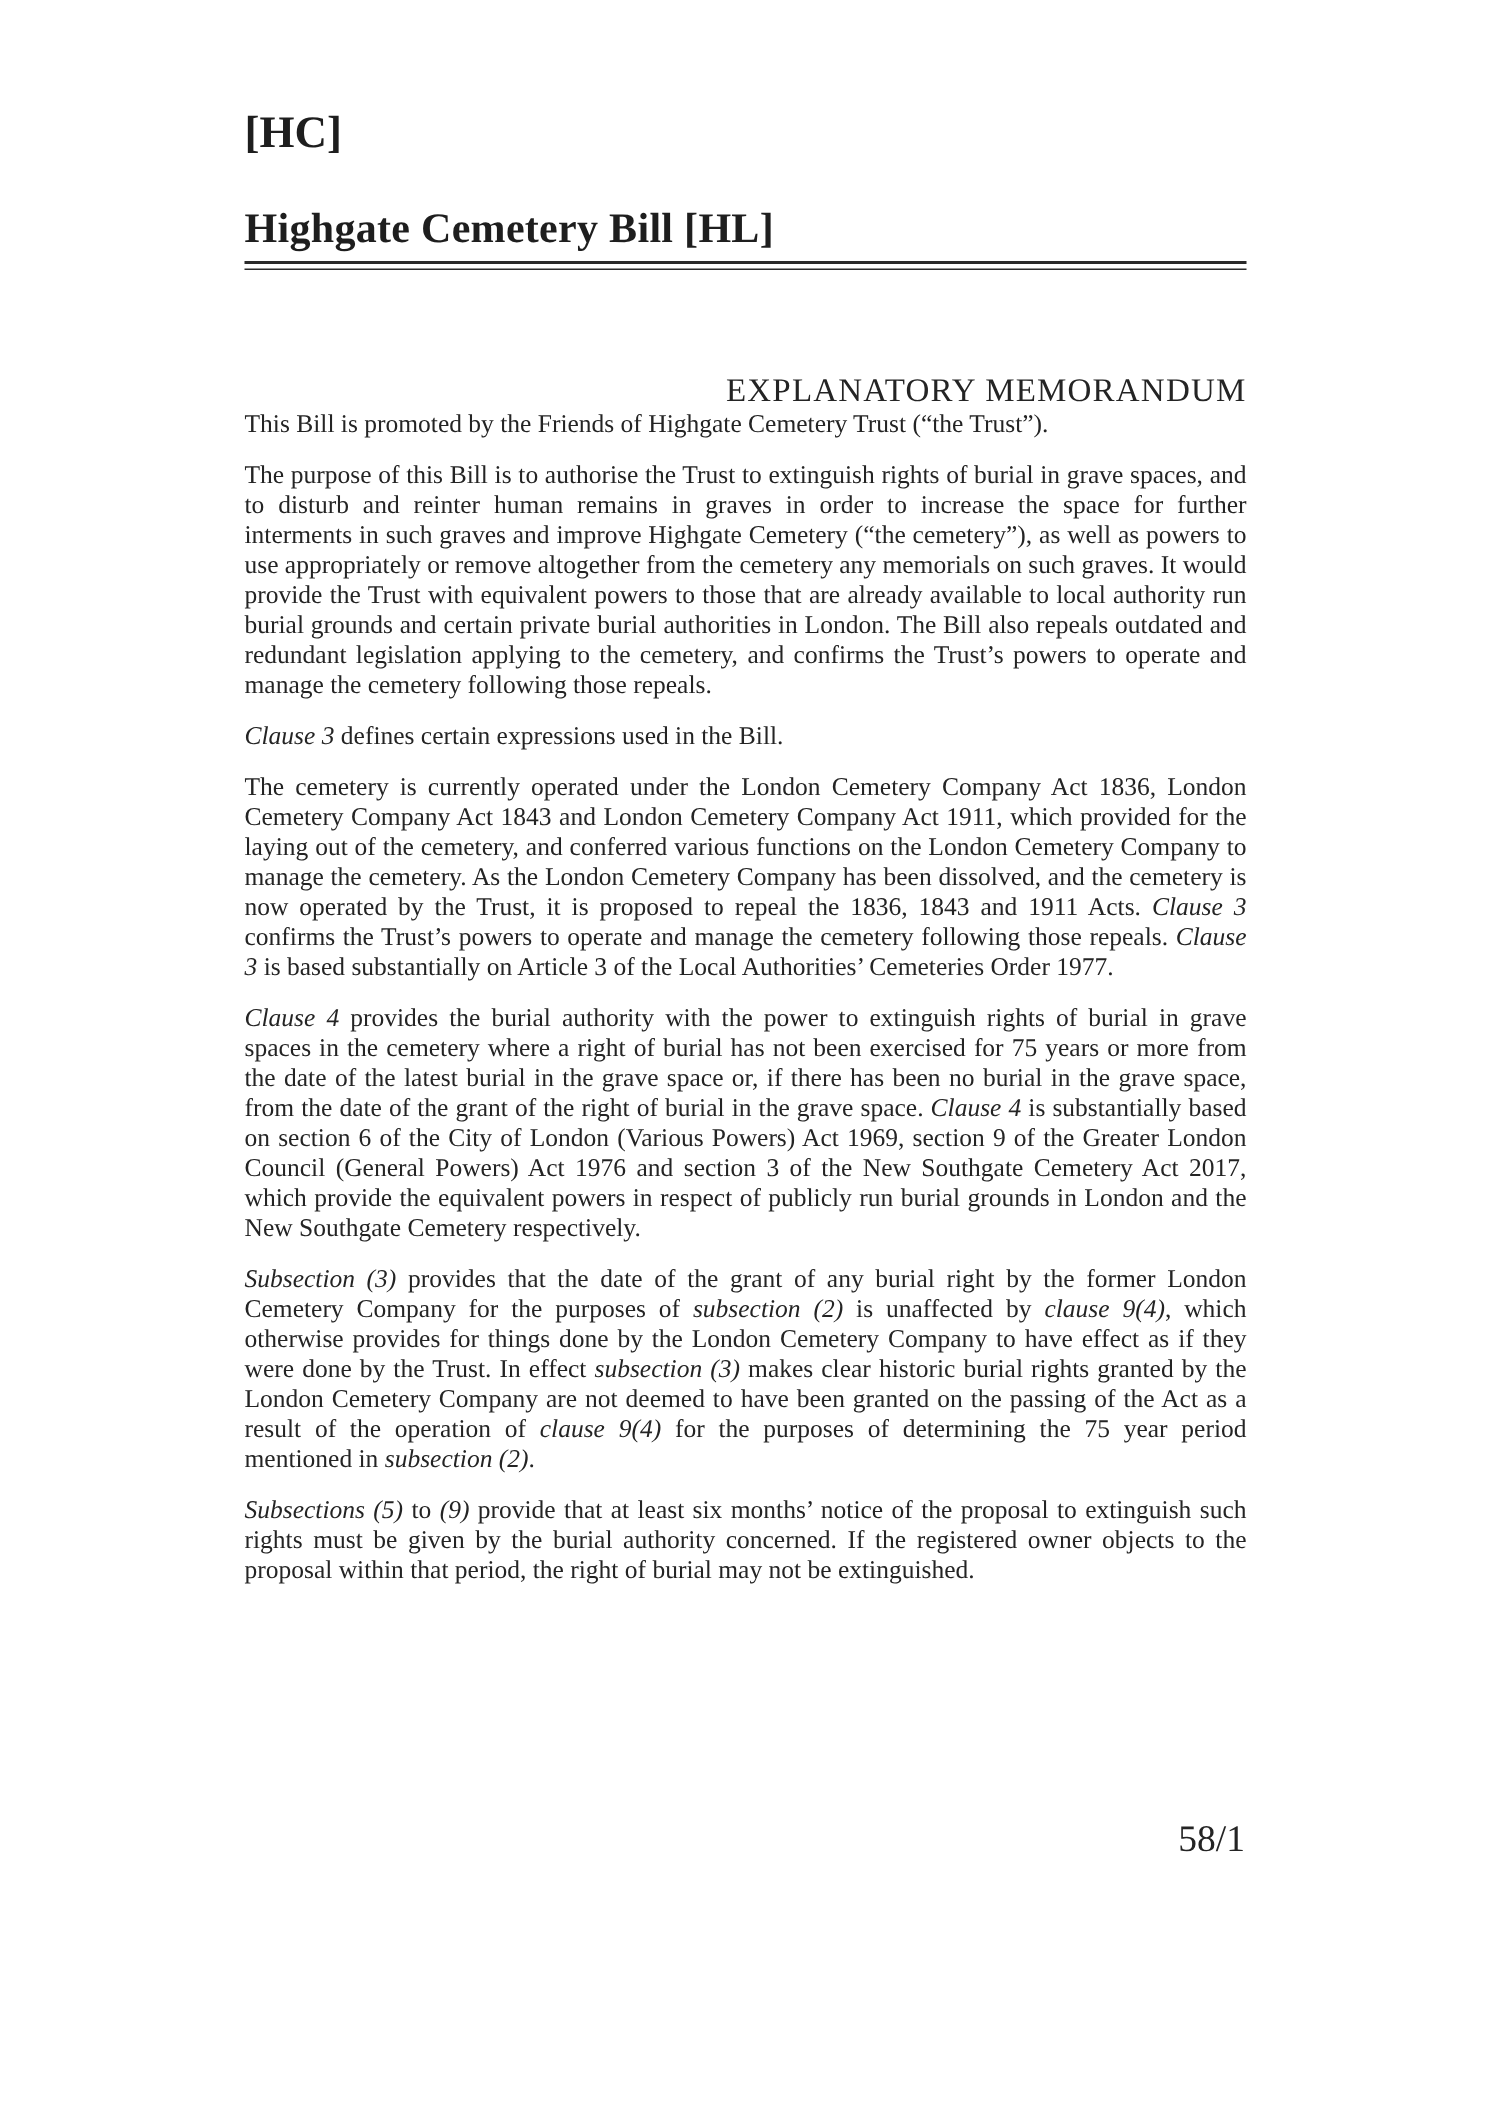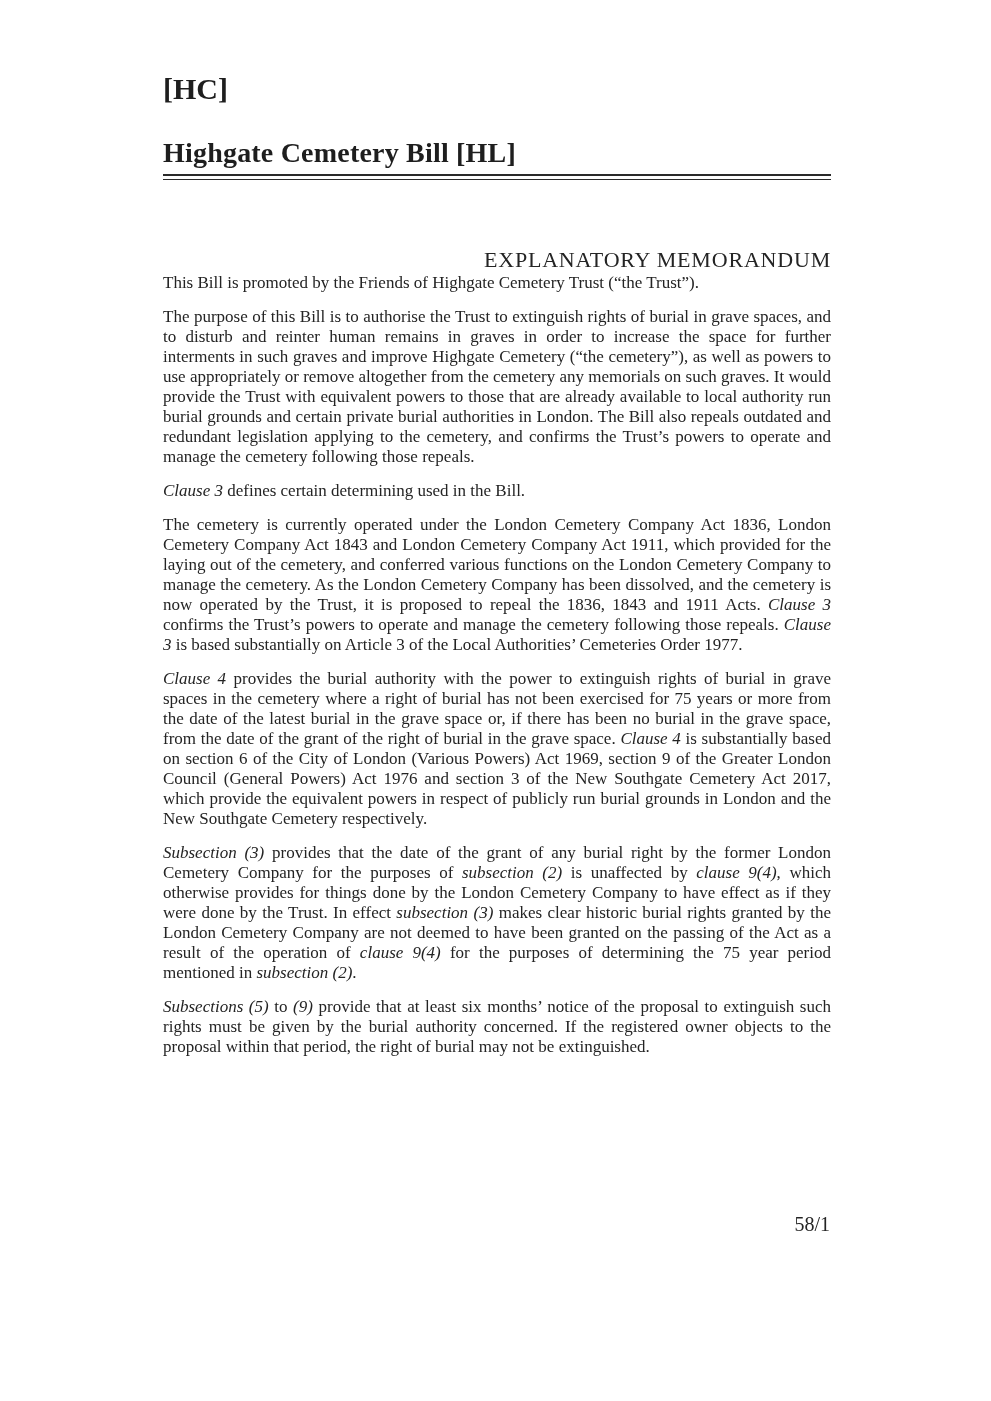--- a/index.html
+++ b/index.html
@@ -61,37 +61,37 @@
     text-align: justify;
     color: #242424;
   }
   .memo-body p.para em {
     font-style: italic;
   }
   .page-number {
     position: absolute;
     right: 161px;
     top: 1213px;
-    font-size: 20px;
+    font-size: 25px;
     color: #242424;
   }
 </style>
 </head>
 <body>
 
 <div class="sheet">
   <div class="content">
     <div class="corner-label">[HC]</div>
     <h1 class="bill-title">Highgate Cemetery Bill [HL]</h1>
     <div class="title-rule"></div>
     <div class="memo-heading">EXPLANATORY MEMORANDUM</div>
     <main class="memo-body" id="memo-body">
         <p class="para"><span>This Bill is promoted by the Friends of Highgate Cemetery Trust (“the Trust”).</span></p>
         <p class="para"><span>The purpose of this Bill is to authorise the Trust to extinguish rights of burial in grave spaces, and to disturb and reinter human remains in graves in order to increase the space for further interments in such graves and improve Highgate Cemetery (“the cemetery”), as well as powers to use appropriately or remove altogether from the cemetery any memorials on such graves. It would provide the Trust with equivalent powers to those that are already available to local authority run burial grounds and certain private burial authorities in London. The Bill also repeals outdated and redundant legislation applying to the cemetery, and confirms the Trust’s powers to operate and manage the cemetery following those repeals.</span></p>
-        <p class="para"><em>Clause 3</em><span> defines certain determining used in the Bill.</span></p>
+        <p class="para"><em>Clause 3</em><span> defines certain expressions used in the Bill.</span></p>
         <p class="para"><span>The cemetery is currently operated under the London Cemetery Company Act 1836, London Cemetery Company Act 1843 and London Cemetery Company Act 1911, which provided for the laying out of the cemetery, and conferred various functions on the London Cemetery Company to manage the cemetery. As the London Cemetery Company has been dissolved, and the cemetery is now operated by the Trust, it is proposed to repeal the 1836, 1843 and 1911 Acts. </span><em>Clause 3</em><span> confirms the Trust’s powers to operate and manage the cemetery following those repeals. </span><em>Clause 3</em><span> is based substantially on Article 3 of the Local Authorities’ Cemeteries Order 1977.</span></p>
         <p class="para"><em>Clause 4</em><span> provides the burial authority with the power to extinguish rights of burial in grave spaces in the cemetery where a right of burial has not been exercised for 75 years or more from the date of the latest burial in the grave space or, if there has been no burial in the grave space, from the date of the grant of the right of burial in the grave space. </span><em>Clause 4</em><span> is substantially based on section 6 of the City of London (Various Powers) Act 1969, section 9 of the Greater London Council (General Powers) Act 1976 and section 3 of the New Southgate Cemetery Act 2017, which provide the equivalent powers in respect of publicly run burial grounds in London and the New Southgate Cemetery respectively.</span></p>
         <p class="para"><em>Subsection (3)</em><span> provides that the date of the grant of any burial right by the former London Cemetery Company for the purposes of </span><em>subsection (2)</em><span> is unaffected by </span><em>clause 9(4)</em><span>, which otherwise provides for things done by the London Cemetery Company to have effect as if they were done by the Trust. In effect </span><em>subsection (3)</em><span> makes clear historic burial rights granted by the London Cemetery Company are not deemed to have been granted on the passing of the Act as a result of the operation of </span><em>clause 9(4)</em><span> for the purposes of determining the 75 year period mentioned in </span><em>subsection (2)</em><span>.</span></p>
         <p class="para"><em>Subsections (5)</em><span> to </span><em>(9)</em><span> provide that at least six months’ notice of the proposal to extinguish such rights must be given by the burial authority concerned. If the registered owner objects to the proposal within that period, the right of burial may not be extinguished.</span></p>
       </main>
   </div>
   <div class="page-number">58/1</div>
 </div>
 
 </body></html>

